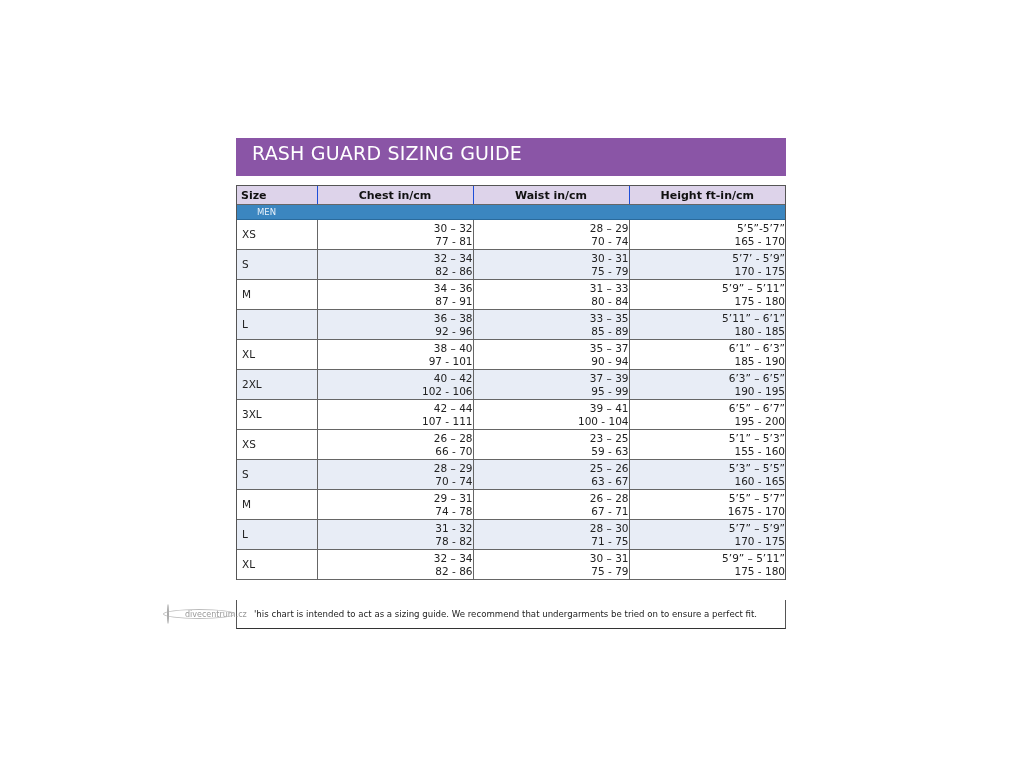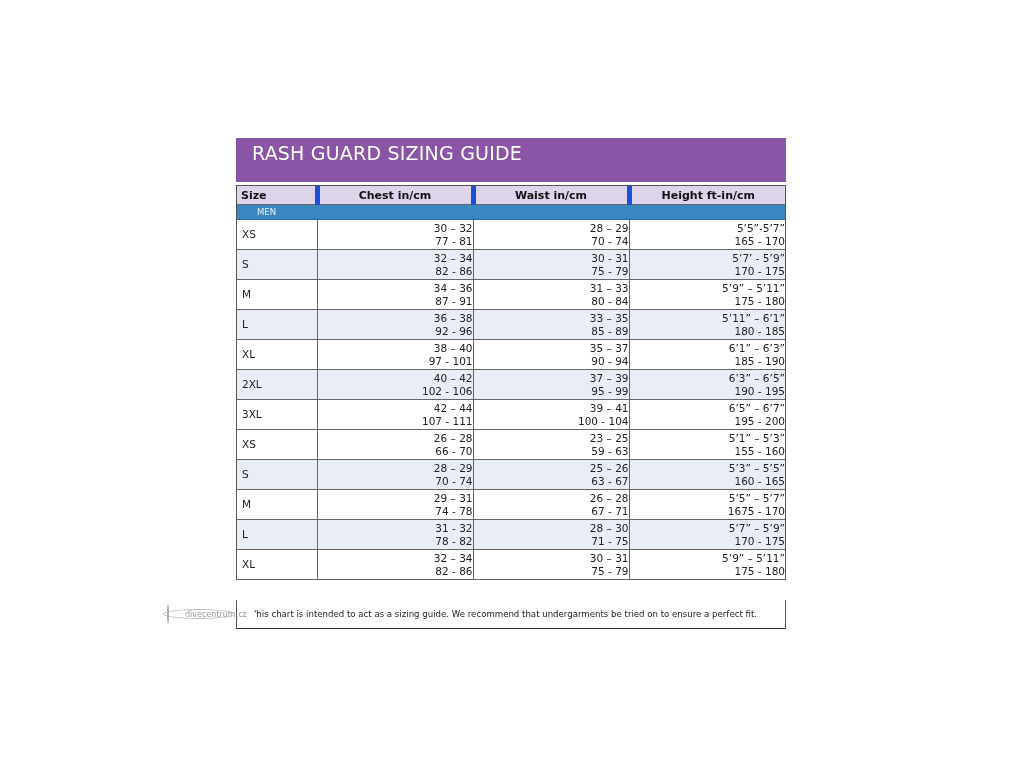--- a/index.html
+++ b/index.html
@@ -1,36 +1,36 @@
 <!DOCTYPE html>
 <html><head>
 <meta charset="utf-8">
 <style>
   html, body { margin: 0; padding: 0; }
   body {
     width: 1024px; height: 768px; background: #ffffff; position: relative; overflow: hidden;
     font-family: "DejaVu Sans", sans-serif; color: #222;
   }
   .title-bar {
-    position: absolute; left: 236px; top: 138px; width: 550px; height: 44px;
+    position: absolute; left: 236px; top: 138px; width: 550px; height: 38px;
     background: #8a55a6; color: #fff; box-sizing: border-box;
     padding-left: 16px; font-size: 19px; line-height: 30px; letter-spacing: 0.2px;
   }
   .table-wrap {
     position: absolute; left: 236px; top: 185px; width: 550px;
     border: 1px solid #555; border-bottom: none; box-sizing: border-box;
   }
   table { border-collapse: collapse; width: 100%; table-layout: fixed; }
   col.c0 { width: 80px; }
   col.c1 { width: 156px; }
   col.c2 { width: 156px; }
   col.c3 { width: 156px; }
   th {
     background: #ddd3ea; font-size: 11px; font-weight: bold; height: 18px; padding: 0;
-    border-right: 5px solid #1d4ed8; border-bottom: 1px solid #666; text-align: center; color: #111;
+    border-right: 1px solid #1d4ed8; border-bottom: 1px solid #666; text-align: center; color: #111;
   }
   th.size-col { text-align: left; padding-left: 4px; }
   tr.section td {
     background: #3b86c0; color: #e8f1fa; font-size: 8.5px; height: 14px; padding: 0 0 0 20px;
     border-bottom: 1px solid #2a6a9c;
   }
   tr.data td {
     height: 29px; padding: 0; font-size: 10.5px; text-align: right; line-height: 12.5px;
     border-right: 1px solid #666; border-bottom: 1px solid #666; color: #222;
   }

